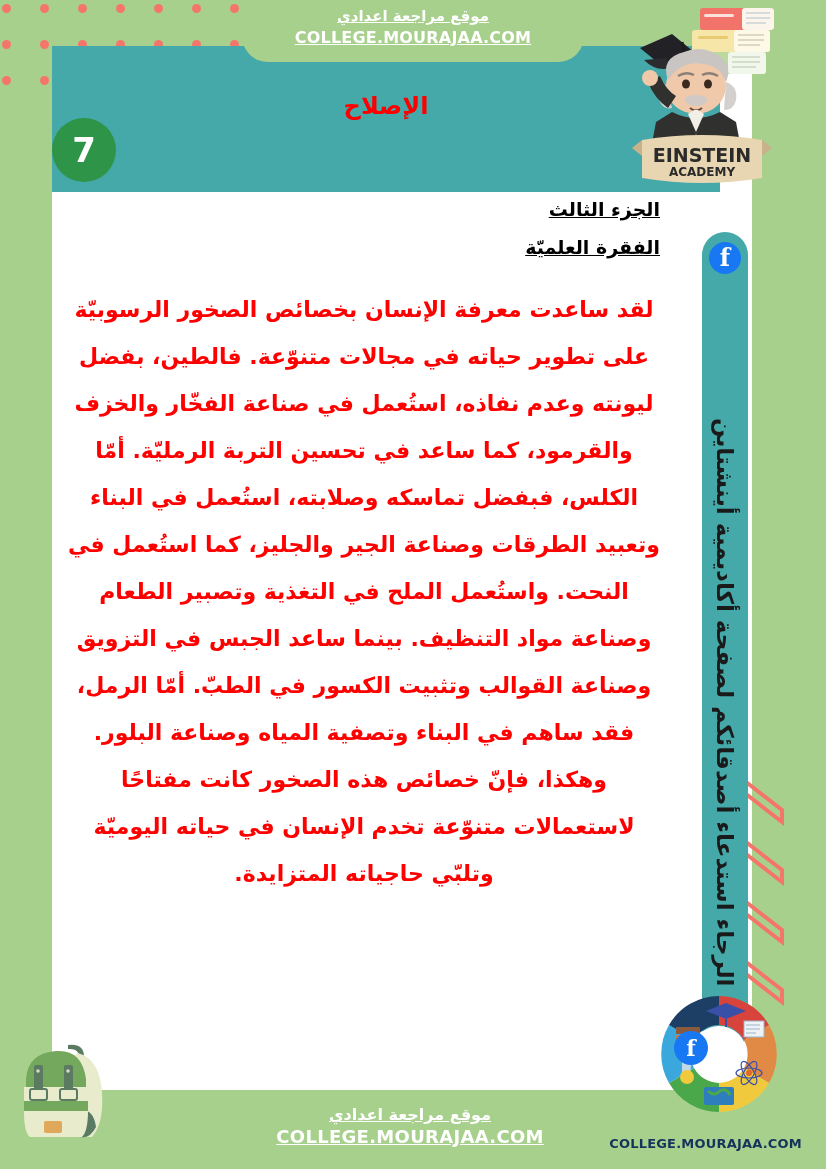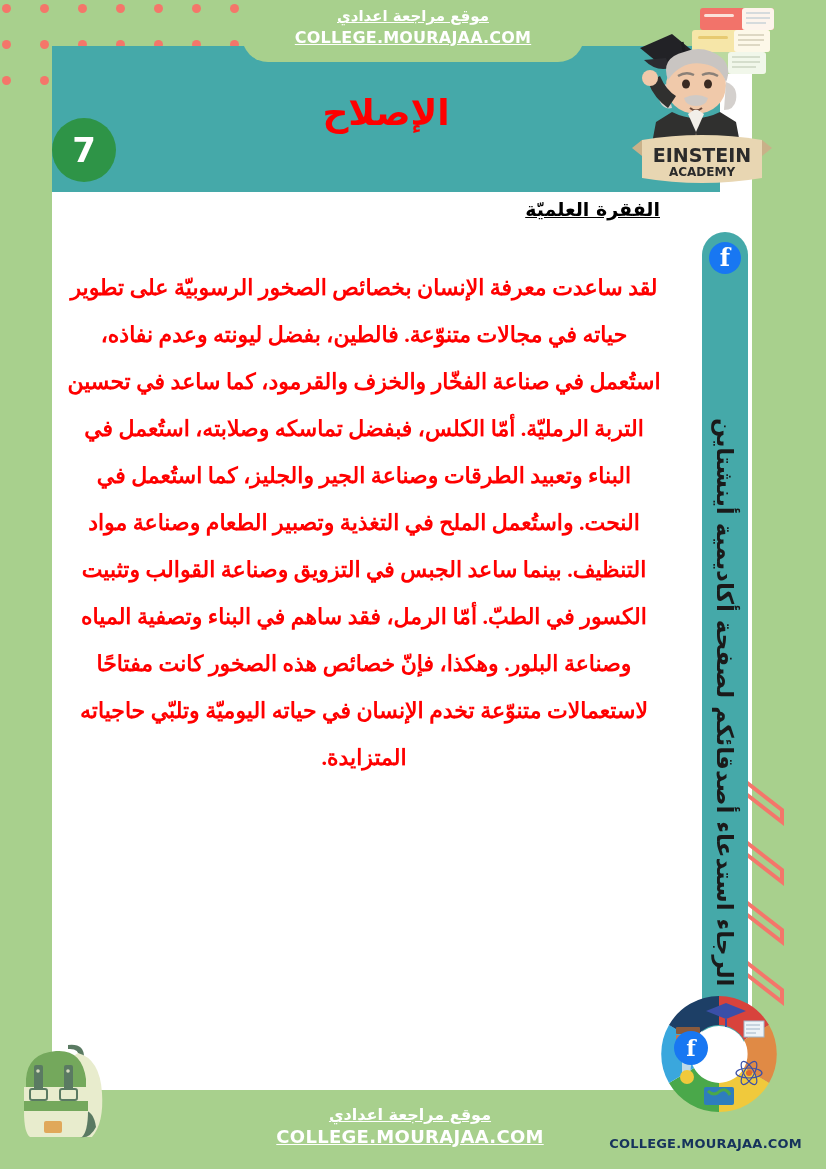--- a/index.html
+++ b/index.html
@@ -84,21 +84,21 @@
     left: 52px; top: 46px;
     width: 668px; height: 146px;
     background: #45a9a9;
   }
   .header-title {
     position: absolute;
     left: 0; right: 0;
     top: 46px;
     text-align: center;
     color: #ff0000;
-    font-size: 36px;
+    font-size: 24px;
     font-weight: bold;
     direction: rtl;
     letter-spacing: 0;
   }
   .page-badge {
     position: absolute;
     left: 52px; top: 118px;
     width: 64px; height: 64px;
     border-radius: 50%;
     background: #2e9447;
@@ -159,29 +159,28 @@
   }
   .sub-head {
     color: #000000;
     font-size: 19px;
     font-weight: bold;
     text-decoration: underline;
     margin: 0 0 16px 0;
     text-align: right;
     padding-right: 4px;
   }
-  .sub-head.second { margin-bottom: 44px; }
+  .sub-head.second { margin-bottom: 28px; }
   .body-text {
     color: #ff0000;
     font-size: 22px;
     font-weight: bold;
     line-height: 47px;
     text-align: center;
     margin: 0;
-    font-family: Liberation Serif, serif;
   }
 
   
   .side-strip {
     position: absolute;
     right: 78px; top: 232px;
     width: 46px; height: 820px;
     background: #45a9a9;
     border-radius: 23px;
     z-index: 5;
@@ -376,20 +375,21 @@
         <path d="M20 136 q60 -10 120 0 l0 38 q-60 10 -120 0 Z" fill="#e8d6b2"></path>
         <path d="M20 136 l-10 8 l10 8 Z" fill="#c9b189"></path>
         <path d="M140 136 l10 8 l-10 8 Z" fill="#c9b189"></path>
         <text x="80" y="158" text-anchor="middle" font-family="'DejaVu Sans', sans-serif" font-size="19" font-weight="bold" fill="#2b2b2b">EINSTEIN</text>
         <text x="80" y="172" text-anchor="middle" font-family="'DejaVu Sans', sans-serif" font-size="12" font-weight="bold" fill="#2b2b2b">ACADEMY</text>
       </g>
     </svg>
   </div>
 
   <div class="content">
+    <div class="sub-head">الجزء الثالث</div>
     <div class="sub-head second">الفقرة العلميّة</div>
     <p class="body-text">لقد ساعدت معرفة الإنسان بخصائص الصخور الرسوبيّة على تطوير حياته في مجالات متنوّعة. فالطين، بفضل ليونته وعدم نفاذه، استُعمل في صناعة الفخّار والخزف والقرمود، كما ساعد في تحسين التربة الرمليّة. أمّا الكلس، فبفضل تماسكه وصلابته، استُعمل في البناء وتعبيد الطرقات وصناعة الجير والجليز، كما استُعمل في النحت. واستُعمل الملح في التغذية وتصبير الطعام وصناعة مواد التنظيف. بينما ساعد الجبس في التزويق وصناعة القوالب وتثبيت الكسور في الطبّ. أمّا الرمل، فقد ساهم في البناء وتصفية المياه وصناعة البلور. وهكذا، فإنّ خصائص هذه الصخور كانت مفتاحًا لاستعمالات متنوّعة تخدم الإنسان في حياته اليوميّة وتلبّي حاجياته المتزايدة.</p>
   </div>
 
   <div class="side-strip">
     <div class="side-fb-top">f</div>
     <div class="side-text">الرجاء استدعاء أصدقائكم لصفحة أكاديمية أينشتاين</div>
   </div>
 
   <div class="chevrons">

